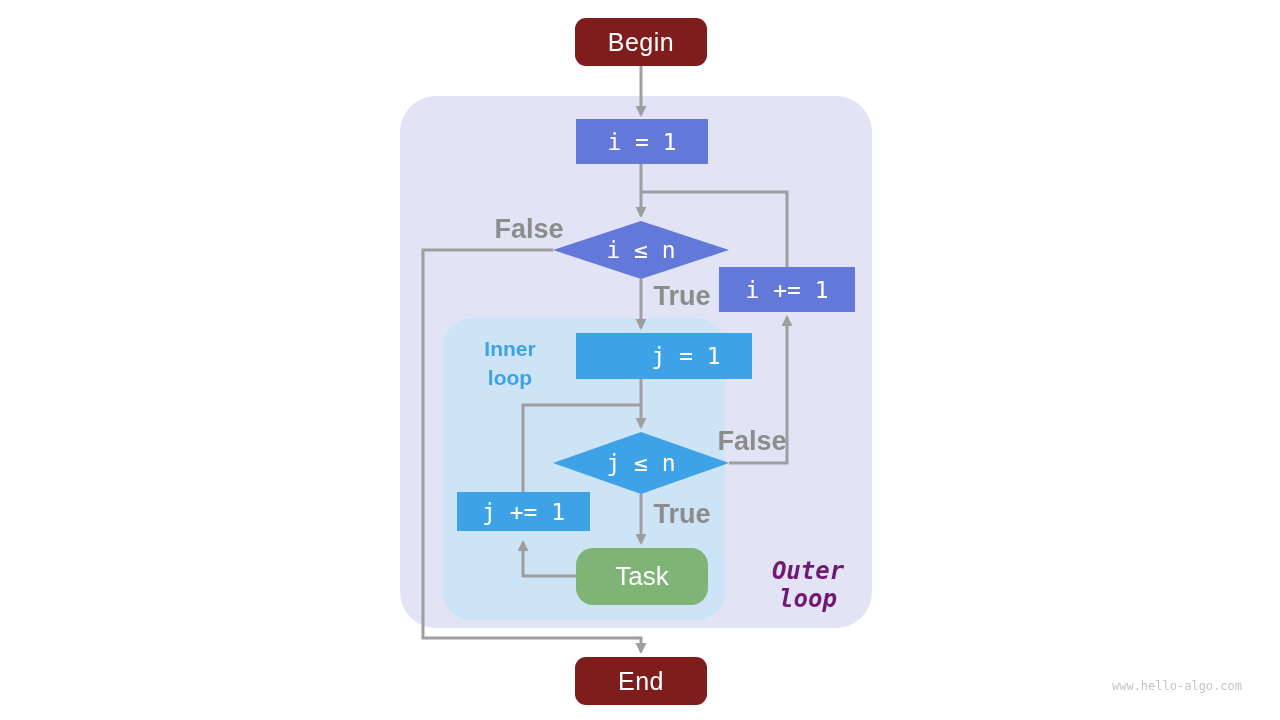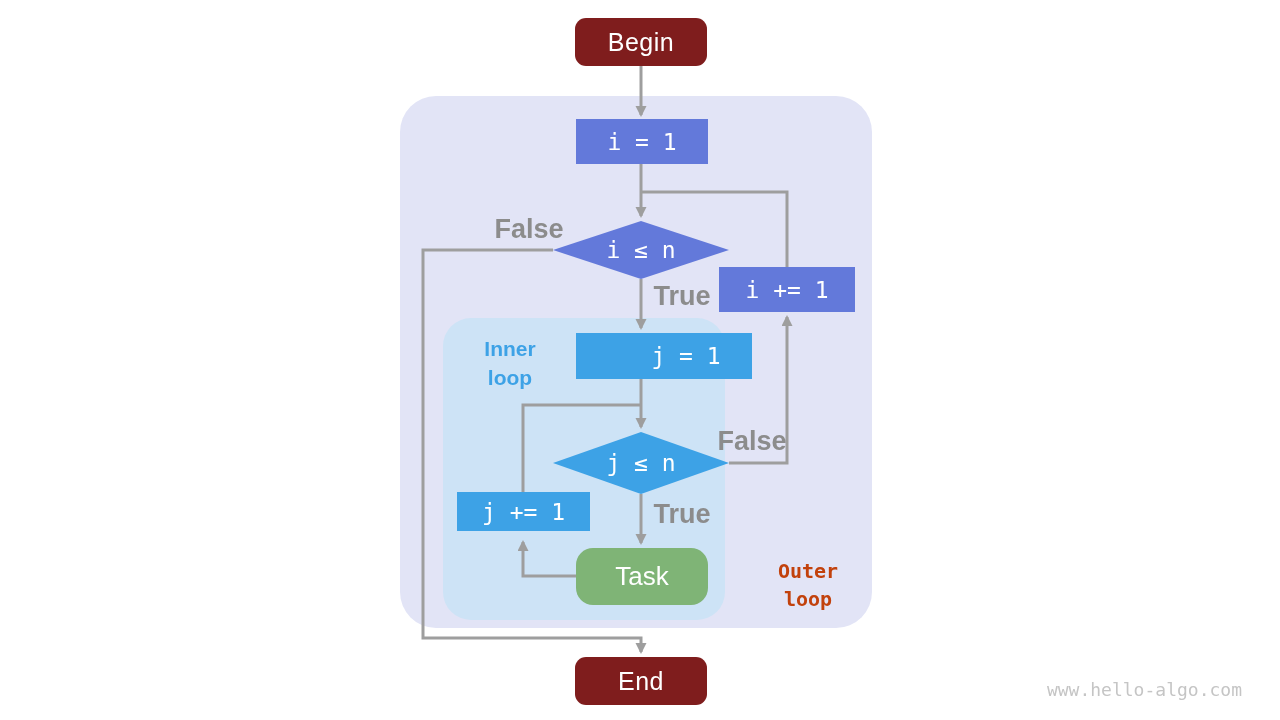--- a/index.html
+++ b/index.html
@@ -63,27 +63,27 @@
     transform: translate(-50%, -50%);
     text-align: center; font-weight: bold; line-height: 29px;
     white-space: nowrap;
   }
   .region-label.inner-label {
     left: 510px; top: 363px;
     color: #3da2e6; font-size: 21px;
   }
   .region-label.outer-label {
     left: 808px; top: 585px;
-    color: #c2410c; font-size: 20px;
-    font-family: "DejaVu Sans Mono", monospace; line-height: 28px;
+    color: #701a75; font-size: 24px;
+    font-family: "DejaVu Sans Mono", monospace; line-height: 28px; font-style: italic;
   }
   .watermark {
     position: absolute; z-index: 4;
     right: 38px; top: 679px;
-    color: #c5c5c5; font-family: "DejaVu Sans Mono", monospace; font-size: 18px;
+    color: #c5c5c5; font-family: "DejaVu Sans Mono", monospace; font-size: 12px;
   }
 </style>
 </head>
 <body>
 
 <div class="stage">
 
   <div class="region outer"></div>
   <div class="region inner"></div>
 

